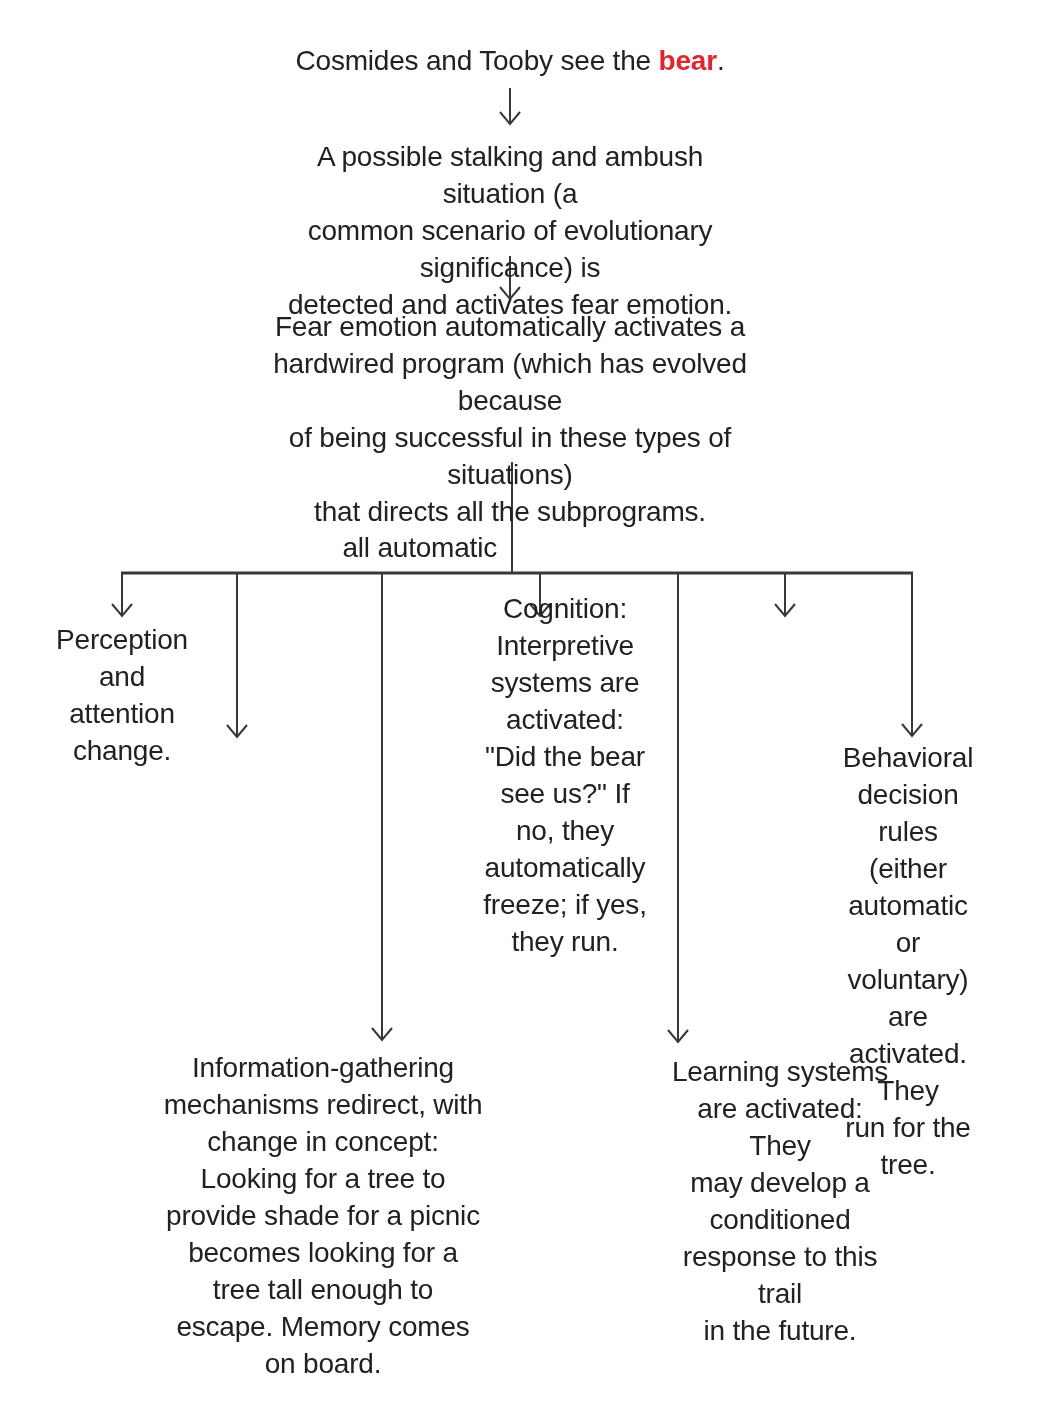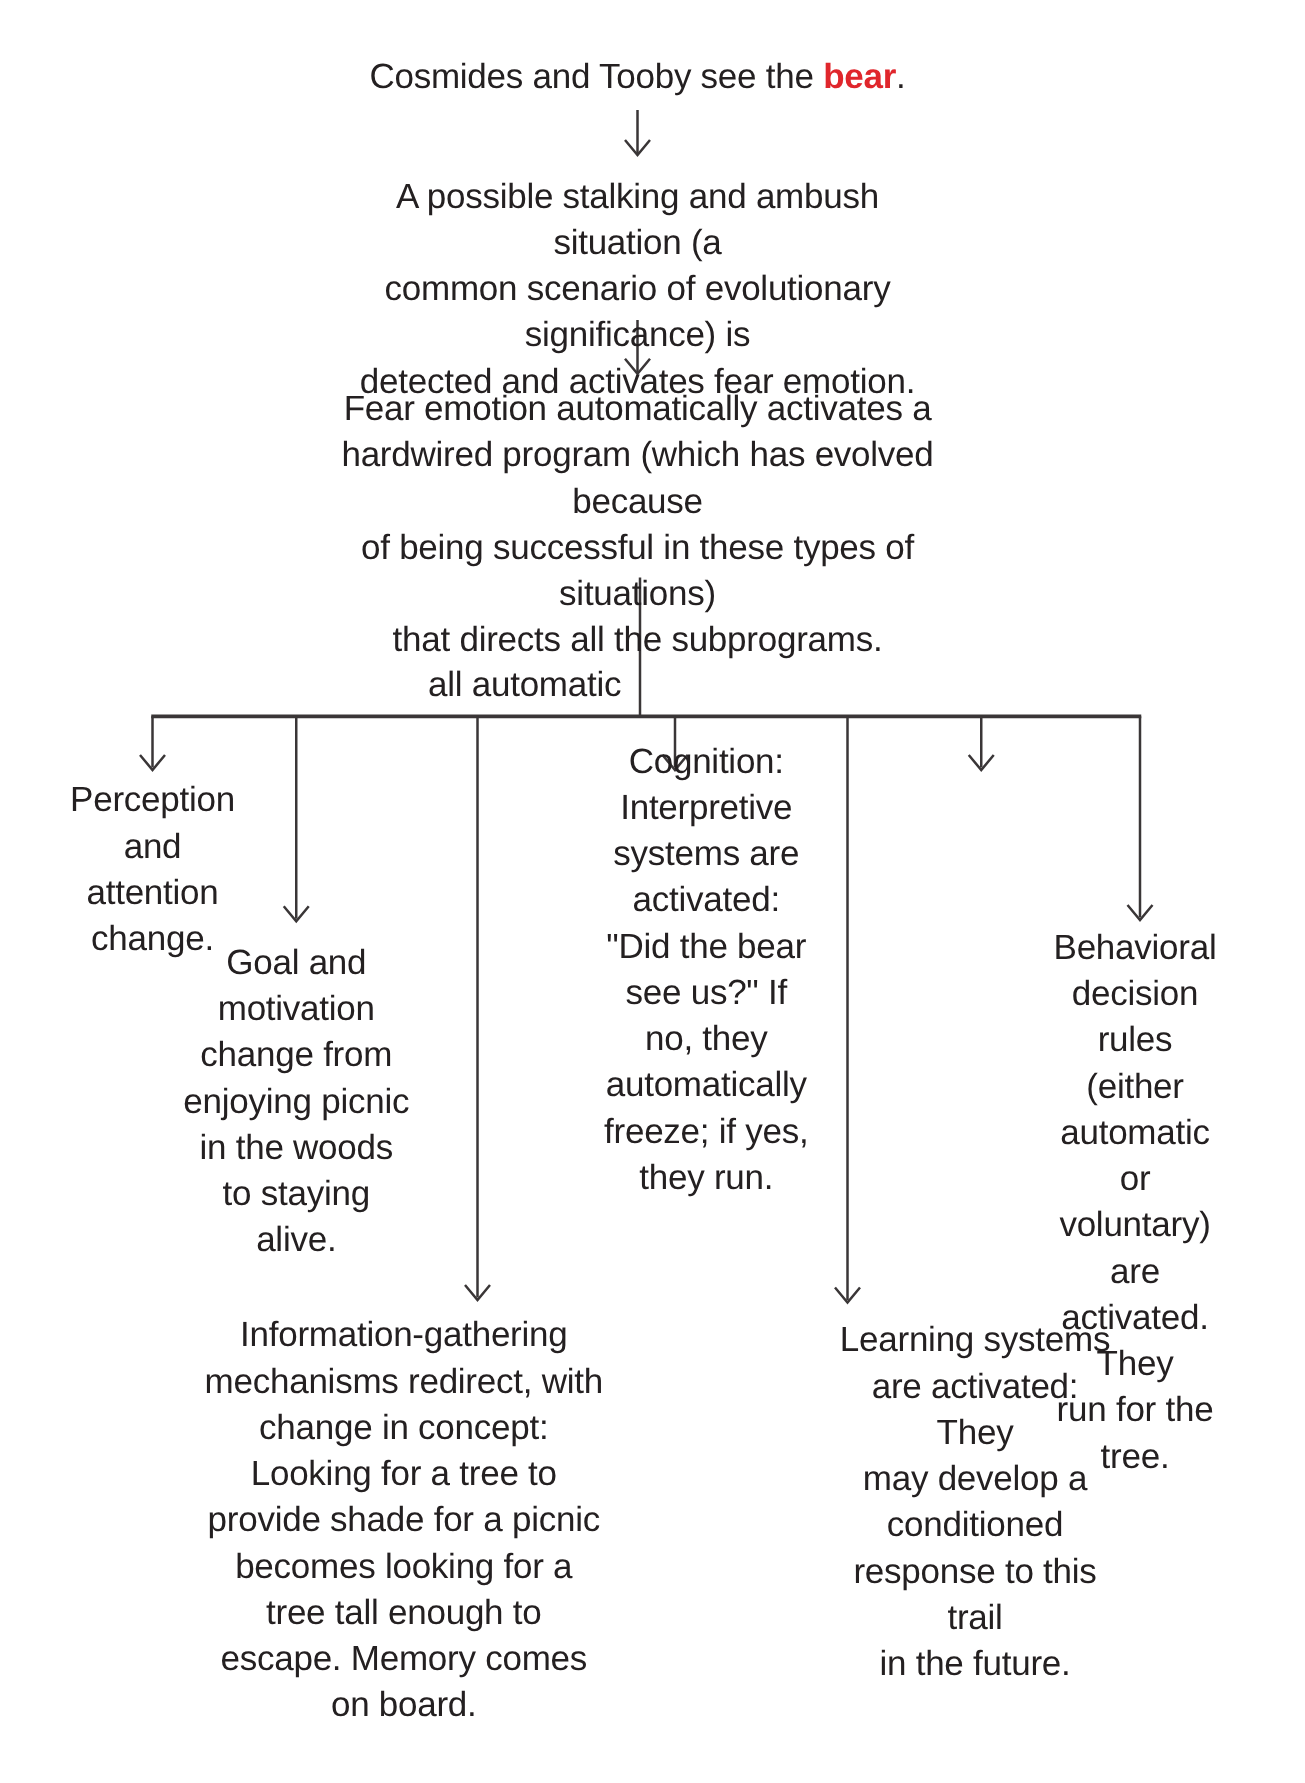--- a/index.html
+++ b/index.html
@@ -104,27 +104,20 @@
 hardwired program (which has evolved because
 of being successful in these types of situations)
 that directs all the subprograms.</div>
 
   <div class="label-right" style="left:497px;top:529px;">all automatic</div>
 
   <div class="txt" style="left:122px;top:621px;">Perception
 and
 attention
 change.</div>
-  <div class="txt" style="left:237px;top:751px;">Goal and
-motivation
-change from
-enjoying picnic
-in the woods
-to staying
-alive.</div>
   <div class="txt" style="left:323px;top:1049px;">Information-gathering
 mechanisms redirect, with
 change in concept:
 Looking for a tree to
 provide shade for a picnic
 becomes looking for a
 tree tall enough to
 escape. Memory comes
 on board.</div>
   <div class="txt" style="left:540px;top:590px;margin-left:25px;">Cognition:

